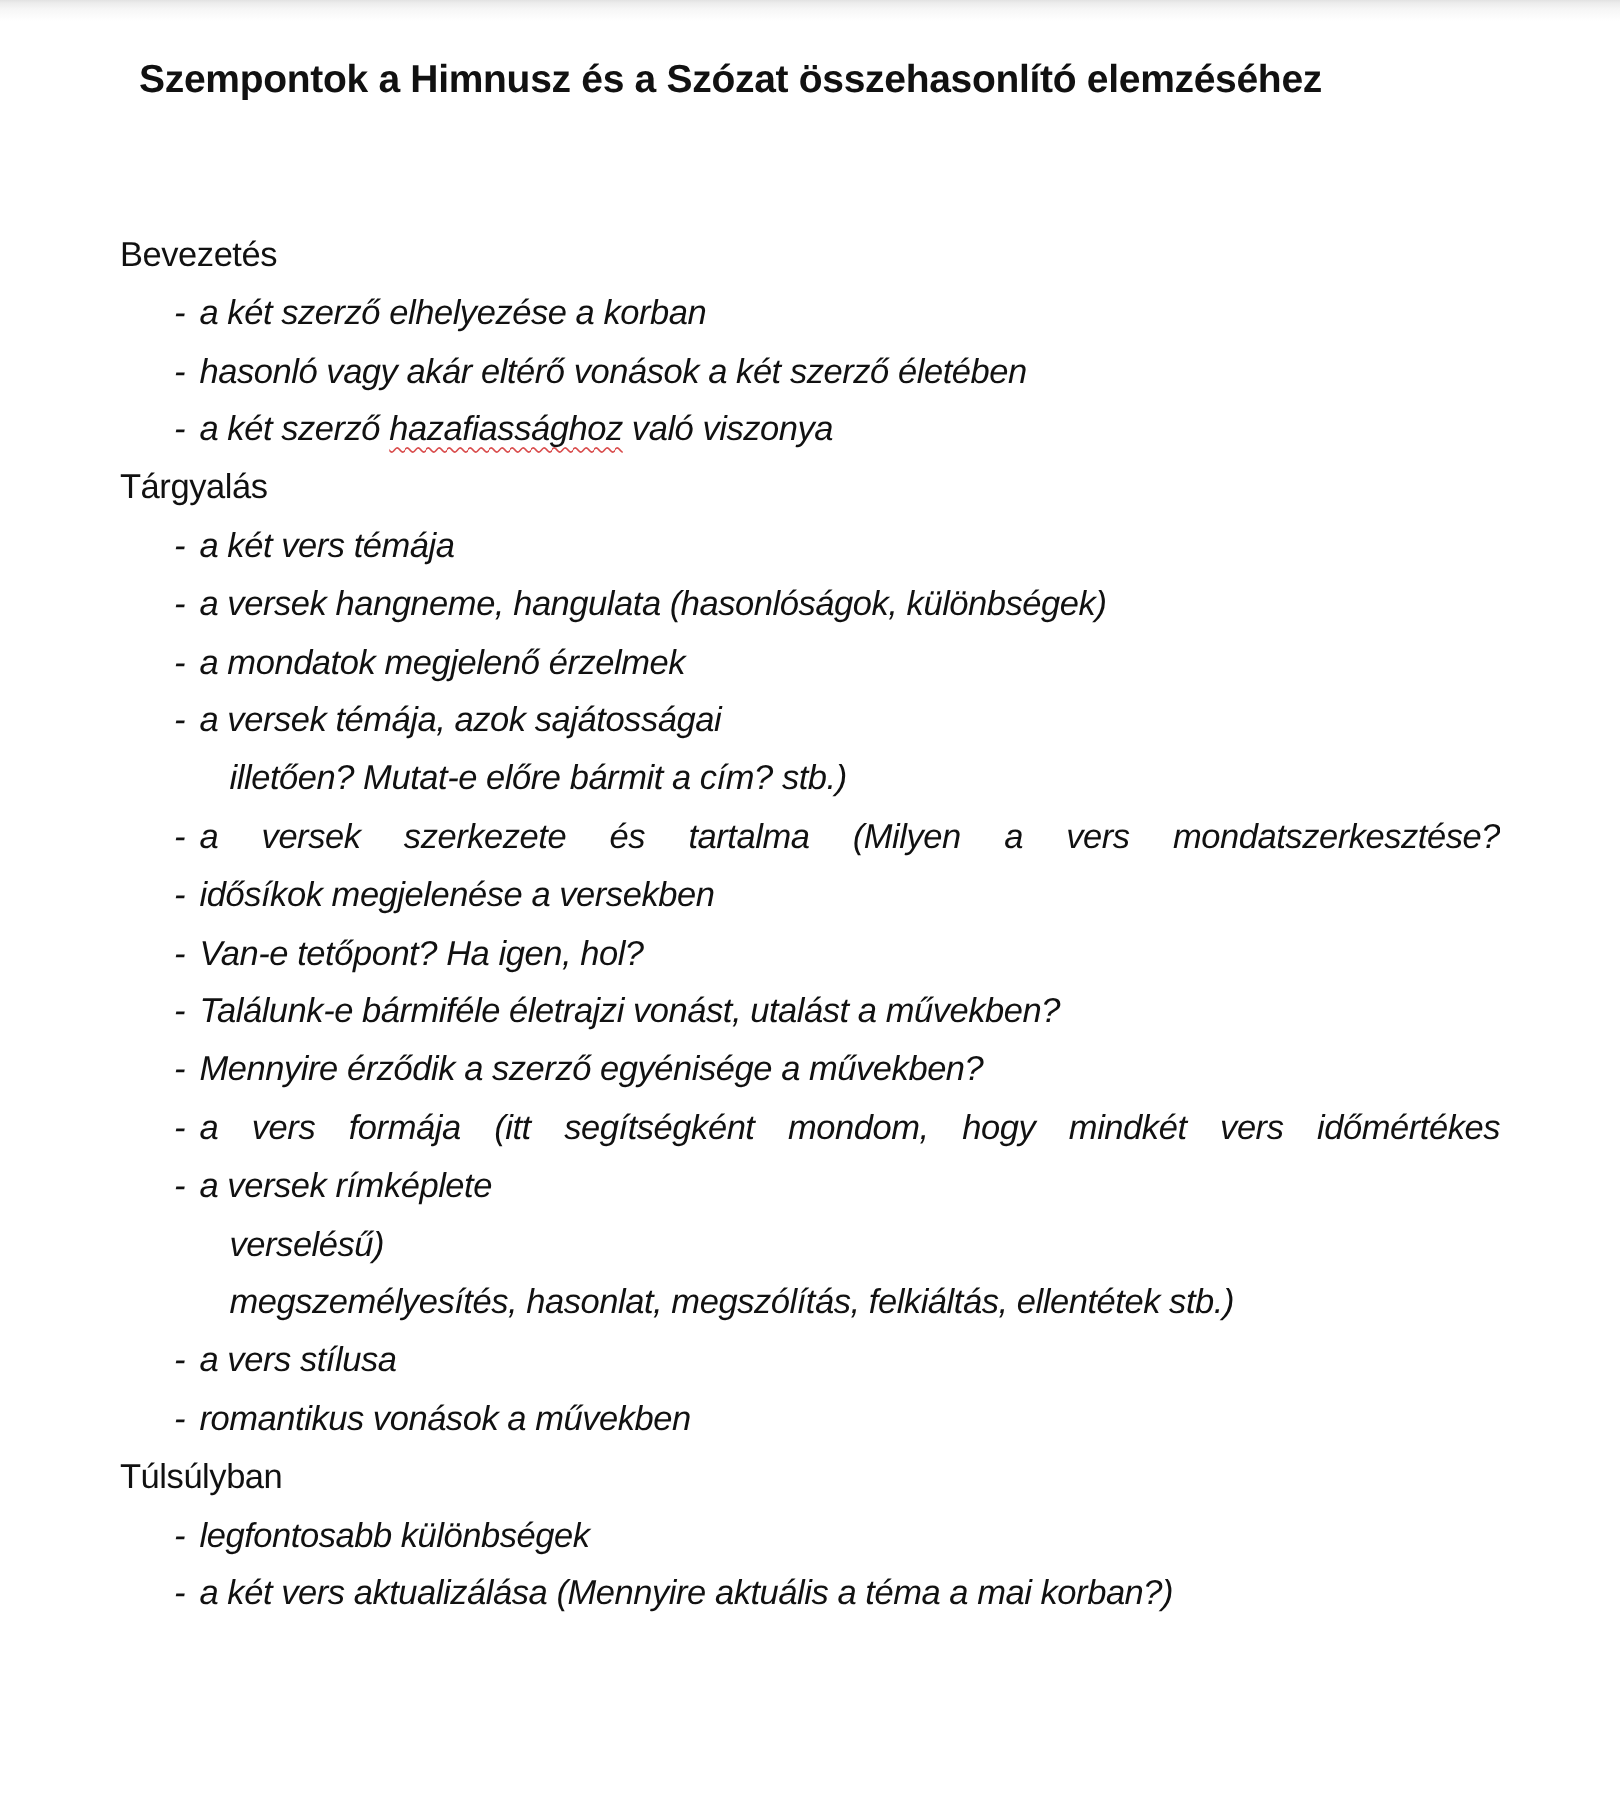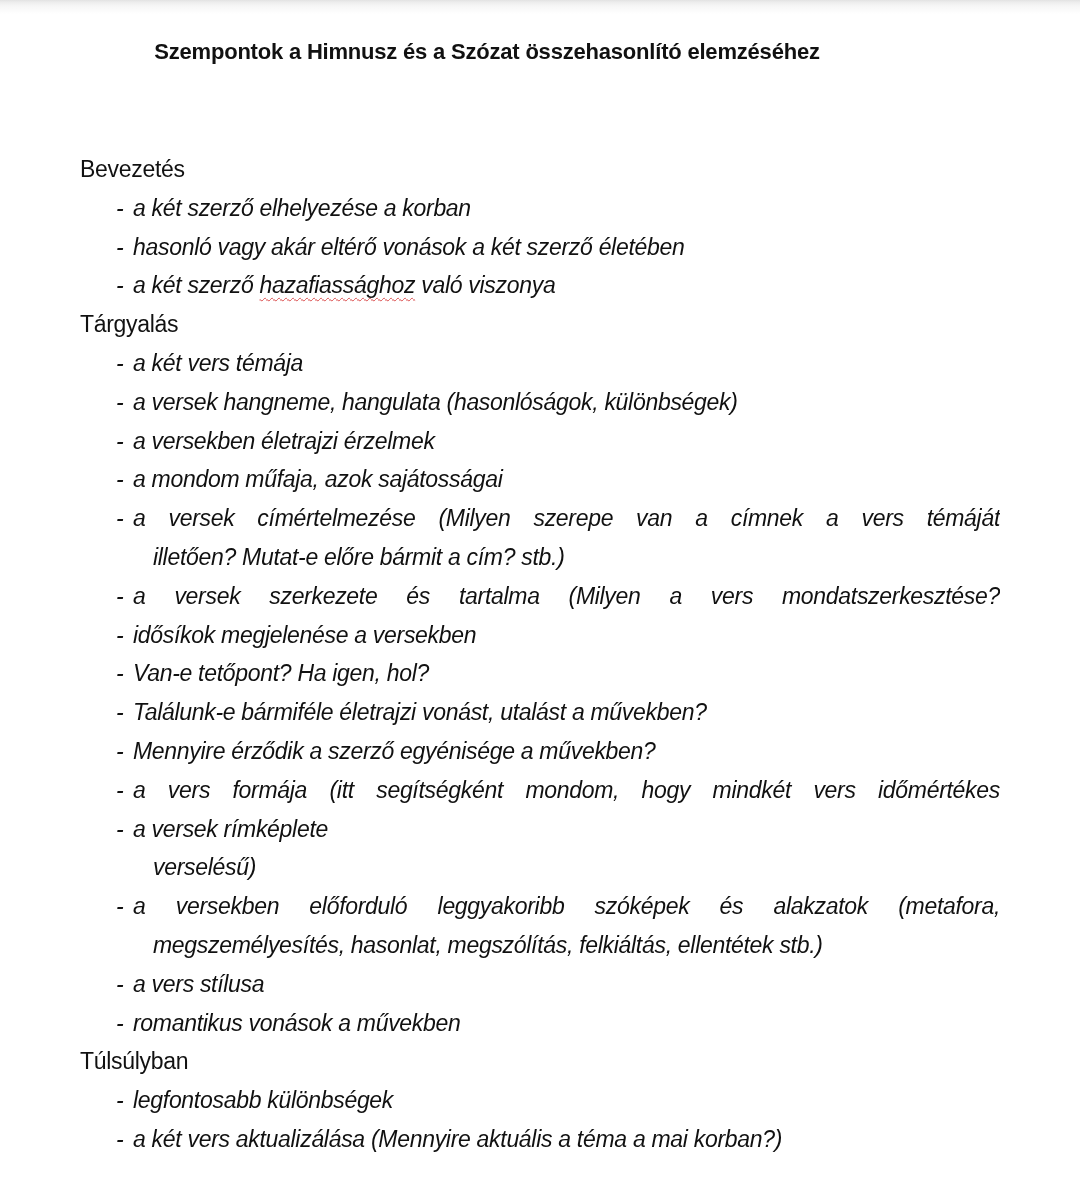--- a/index.html
+++ b/index.html
@@ -21,21 +21,21 @@
       width: 1080px; height: 14px;
       background: linear-gradient(#e2e2e2 0px, #ececec 2px, #f6f6f6 6px, #ffffff 14px);
     }
     .title {
       position: absolute;
       top: 37px;
       left: 0;
       width: 974px;
       text-align: center;
       font-weight: bold;
-      font-size: 22px;
+      font-size: 26px;
       line-height: 30px;
       letter-spacing: -0.2px;
     }
     .doc {
       position: absolute;
       top: 150px;
       left: 80px;
       width: 920px;
       font-size: 23px;
       letter-spacing: -0.3px;
@@ -71,33 +71,31 @@
 <div class="doc">
 
   <div class="line heading">Bevezetés</div>
   <div class="line item"><span class="dash">-</span><span>a két szerző elhelyezése a korban</span></div>
   <div class="line item"><span class="dash">-</span><span>hasonló vagy akár eltérő vonások a két szerző életében</span></div>
   <div class="line item"><span class="dash">-</span><span>a két szerző </span><span class="spell">hazafiassághoz</span><span> való viszonya</span></div>
 
   <div class="line heading">Tárgyalás</div>
   <div class="line item"><span class="dash">-</span><span>a két vers témája</span></div>
   <div class="line item"><span class="dash">-</span><span>a versek hangneme, hangulata (hasonlóságok, különbségek)</span></div>
-  <div class="line item"><span class="dash">-</span><span>a versekben életrajzi érzelmek</span></div>
-  <div class="line item"><span class="dash">-</span><span>a mondom műfaja, azok sajátosságai</span></div>
-  <div class="line item justify"><span class="dash">-</span><span>a versek címértelmezése (Milyen szerepe van a címnek a vers témáját</span></div>
+  <div class="line item"><span class="dash">-</span><span>a mondatok megjelenő érzelmek</span></div>
+  <div class="line item"><span class="dash">-</span><span>a versek témája, azok sajátosságai</span></div>
   <div class="line item cont">illetően? Mutat-e előre bármit a cím? stb.)</div>
   <div class="line item justify"><span class="dash">-</span><span>a versek szerkezete és tartalma (Milyen a vers mondatszerkesztése?</span></div>
   <div class="line item"><span class="dash">-</span><span>idősíkok megjelenése a versekben</span></div>
   <div class="line item"><span class="dash">-</span><span>Van-e tetőpont? Ha igen, hol?</span></div>
   <div class="line item"><span class="dash">-</span><span>Találunk-e bármiféle életrajzi vonást, utalást a művekben?</span></div>
   <div class="line item"><span class="dash">-</span><span>Mennyire érződik a szerző egyénisége a művekben?</span></div>
   <div class="line item justify"><span class="dash">-</span><span>a vers formája (itt segítségként mondom, hogy mindkét vers időmértékes</span></div>
   <div class="line item"><span class="dash">-</span><span>a versek rímképlete</span></div>
   <div class="line item cont">verselésű)</div>
-  <div class="line item justify"><span class="dash">-</span><span>a versekben előforduló leggyakoribb szóképek és alakzatok (metafora,</span></div>
   <div class="line item cont">megszemélyesítés, hasonlat, megszólítás, felkiáltás, ellentétek stb.)</div>
   <div class="line item"><span class="dash">-</span><span>a vers stílusa</span></div>
   <div class="line item"><span class="dash">-</span><span>romantikus vonások a művekben</span></div>
 
   <div class="line heading">Túlsúlyban</div>
   <div class="line item"><span class="dash">-</span><span>legfontosabb különbségek</span></div>
   <div class="line item"><span class="dash">-</span><span>a két vers aktualizálása (Mennyire aktuális a téma a mai korban?)</span></div>
 
 </div>
 

